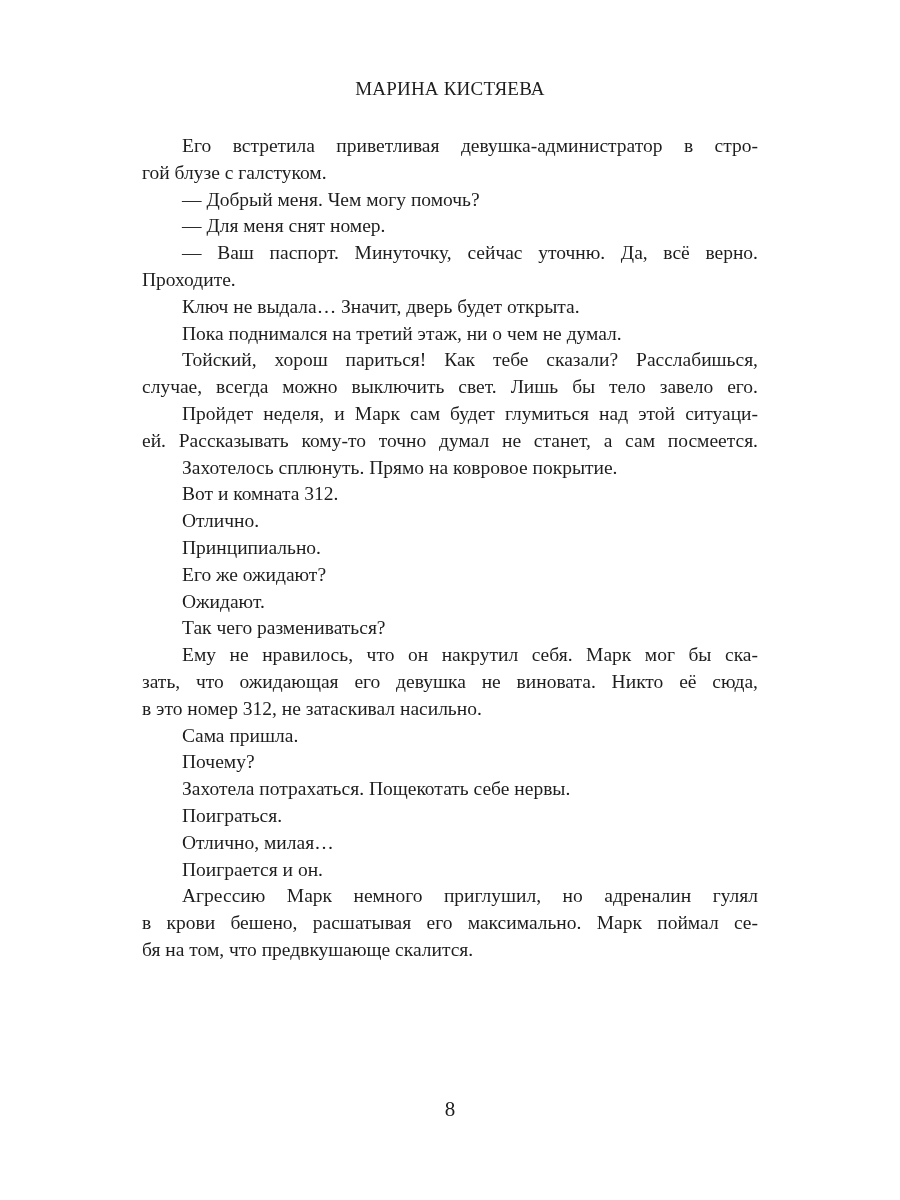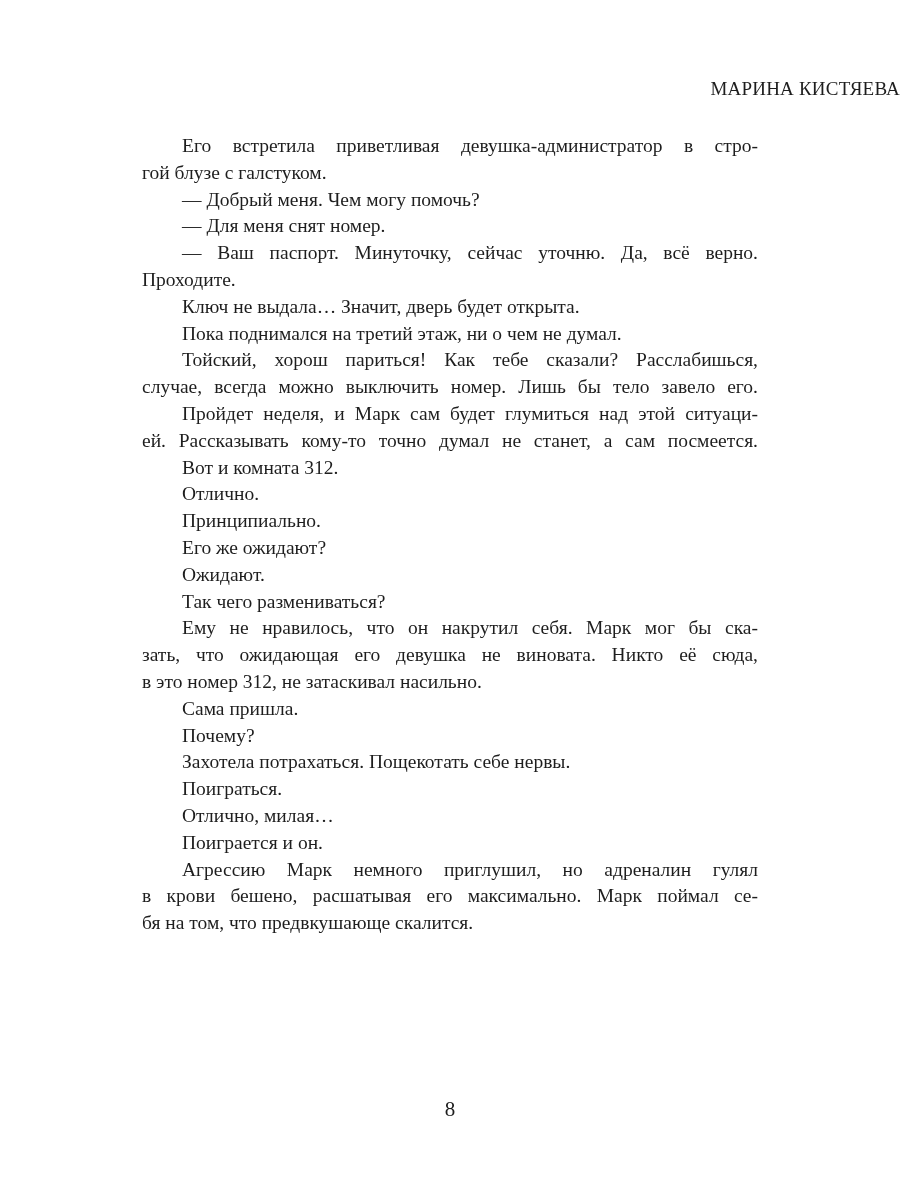--- a/index.html
+++ b/index.html
@@ -13,21 +13,21 @@
     position: relative;
     overflow: hidden;
     font-family: "Liberation Serif", "DejaVu Serif", serif;
     color: #1e1e1e;
   }
   .running-head {
     position: absolute;
     top: 76px;
     left: 0;
     width: 900px;
-    text-align: right;
+    text-align: center;
     font-size: 19px;
     letter-spacing: 0.2px;
     line-height: 26px;
   }
   .text-block {
     position: absolute;
     top: 133px;
     left: 142px;
     width: 616px;
     font-size: 19.5px;
@@ -63,23 +63,24 @@
 <div class="text-block" id="text-block">
     <div class="line indent justify">Его встретила приветливая девушка-администратор в стро-</div>
     <div class="line">гой блузе с галстуком.</div>
     <div class="line indent">— Добрый меня. Чем могу помочь?</div>
     <div class="line indent">— Для меня снят номер.</div>
     <div class="line indent justify">— Ваш паспорт. Минуточку, сейчас уточню. Да, всё верно.</div>
     <div class="line">Проходите.</div>
     <div class="line indent">Ключ не выдала… Значит, дверь будет открыта.</div>
     <div class="line indent">Пока поднимался на третий этаж, ни о чем не думал.</div>
     <div class="line indent justify">Тойский, хорош париться! Как тебе сказали? Расслабишься,</div>
-    <div class="line justify">случае, всегда можно выключить номер. Лишь бы тело завело его.</div>
+    <div class="line justify">случае, всегда можно выключить свет. Лишь бы тело завело его.</div>
     <div class="line indent justify">Пройдет неделя, и Марк сам будет глумиться над этой ситуаци-</div>
     <div class="line justify">ей. Рассказывать кому-то точно думал не станет, а сам посмеется.</div>
+    <div class="line indent">Захотелось сплюнуть. Прямо на ковровое покрытие.</div>
     <div class="line indent">Вот и комната 312.</div>
     <div class="line indent">Отлично.</div>
     <div class="line indent">Принципиально.</div>
     <div class="line indent">Его же ожидают?</div>
     <div class="line indent">Ожидают.</div>
     <div class="line indent">Так чего размениваться?</div>
     <div class="line indent justify">Ему не нравилось, что он накрутил себя. Марк мог бы ска-</div>
     <div class="line justify">зать, что ожидающая его девушка не виновата. Никто её сюда,</div>
     <div class="line">в это номер 312, не затаскивал насильно.</div>
     <div class="line indent">Сама пришла.</div>

